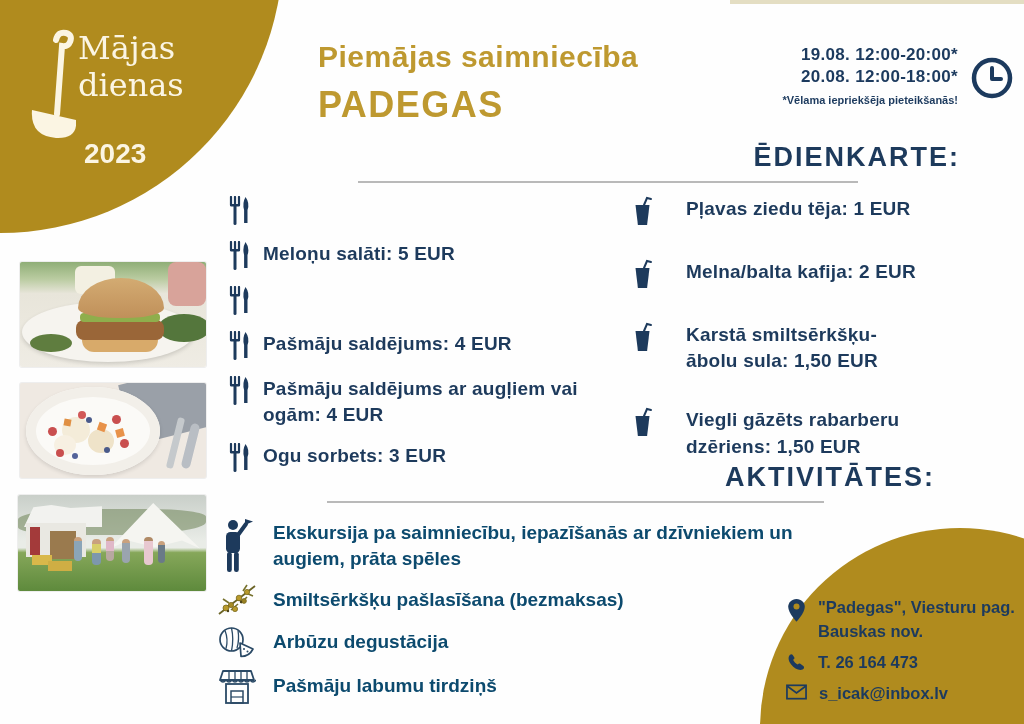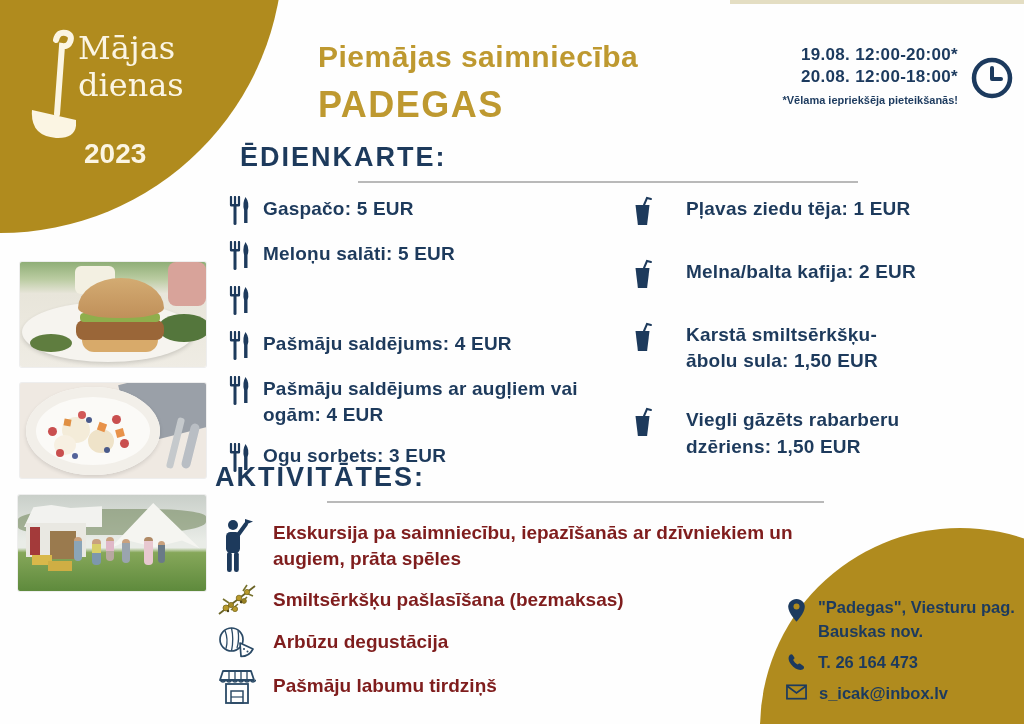--- a/index.html
+++ b/index.html
@@ -24,21 +24,21 @@
   .title-main{position:absolute;left:318px;top:84px;color:#BE9930;font-size:36px;font-weight:700;letter-spacing:1.5px;}
 
   
   .schedule{position:absolute;top:44px;right:66px;text-align:right;color:#1C3A5E;}
   .schedule .d{font-size:17px;font-weight:700;line-height:1.32;letter-spacing:.3px;}
   .schedule .note{font-size:11px;font-weight:700;margin-top:5px;}
   .clock{position:absolute;left:969px;top:55px;}
 
   
   .heading{position:absolute;color:#1D3A5C;font-size:27px;font-weight:700;
-    letter-spacing:2px;text-align:left;}
+    letter-spacing:2px;text-align:right;}
   .h-menu{left:240px;top:142px;width:720px;}
   .h-act{left:215px;top:462px;width:720px;}
   .rule{position:absolute;height:2px;background:#B9B9B9;}
   .rule-menu{left:358px;top:181px;width:500px;}
   .rule-act{left:327px;top:501px;width:497px;}
 
   
   .col{position:absolute;}
   .col-food{left:228px;top:196px;width:392px;}
   .col-drinks{left:632px;top:196px;width:300px;}
@@ -47,21 +47,21 @@
   .col-drinks .mi{margin-bottom:33px;gap:32px;}
   .mi svg{flex:0 0 auto;margin-top:0;}
   .mi .t{color:#1D3A5C;font-size:19px;font-weight:600;line-height:1.38;letter-spacing:.2px;}
   .col-food .t{max-width:330px;}
   .col-drinks .t{max-width:242px;}
 
   
   .acts{position:absolute;left:215px;top:518px;}
   .ai{display:flex;align-items:center;gap:14px;margin-bottom:9px;}
   .ai .ic{flex:0 0 44px;display:flex;justify-content:center;}
-  .ai .t{color:#7f1d1d;font-size:19px;font-weight:600;line-height:1.35;max-width:520px;}
+  .ai .t{color:#0c4a6e;font-size:19px;font-weight:600;line-height:1.35;max-width:520px;}
 
   
   .contact{position:absolute;left:786px;top:596px;color:#1C3A5E;}
   .crow{display:flex;align-items:flex-start;gap:12px;margin-bottom:7px;}
   .crow .ic{flex:0 0 20px;display:flex;justify-content:center;padding-top:2px;}
   .crow .t{font-size:16.5px;font-weight:600;line-height:1.45;}
 
   
   .photo{position:absolute;overflow:hidden;border-radius:2px;box-shadow:0 0 0 1px #eee;}
   .p1{left:20px;top:262px;width:186px;height:105px;
@@ -107,21 +107,20 @@
   <div class="rule rule-menu"></div>
 
   <div class="col col-food">
     <div class="mi">
       <svg width="22" height="30" viewBox="0 0 22 30">
           <path d="M3 1v8M7 1v8M11 1v8" stroke="#1D3A5C" stroke-width="2.2" stroke-linecap="round"></path>
           <rect x="2" y="8" width="10" height="2.6" rx="1.3" fill="#1D3A5C"></rect>
           <rect x="5.5" y="9" width="3" height="20" rx="1.5" fill="#1D3A5C"></rect>
           <path d="M17.5 1q4.5 6 2 13l0 13h-3.4l0-13q-2-7 1.4-13z" fill="#1D3A5C"></path>
         </svg>
-      <span class="t">Gaspačo: 5 EUR</span>
     </div>
     <div class="mi">
       <svg width="22" height="30" viewBox="0 0 22 30">
           <path d="M3 1v8M7 1v8M11 1v8" stroke="#1D3A5C" stroke-width="2.2" stroke-linecap="round"></path>
           <rect x="2" y="8" width="10" height="2.6" rx="1.3" fill="#1D3A5C"></rect>
           <rect x="5.5" y="9" width="3" height="20" rx="1.5" fill="#1D3A5C"></rect>
           <path d="M17.5 1q4.5 6 2 13l0 13h-3.4l0-13q-2-7 1.4-13z" fill="#1D3A5C"></path>
         </svg>
       <span class="t">Meloņu salāti: 5 EUR</span>
     </div>

